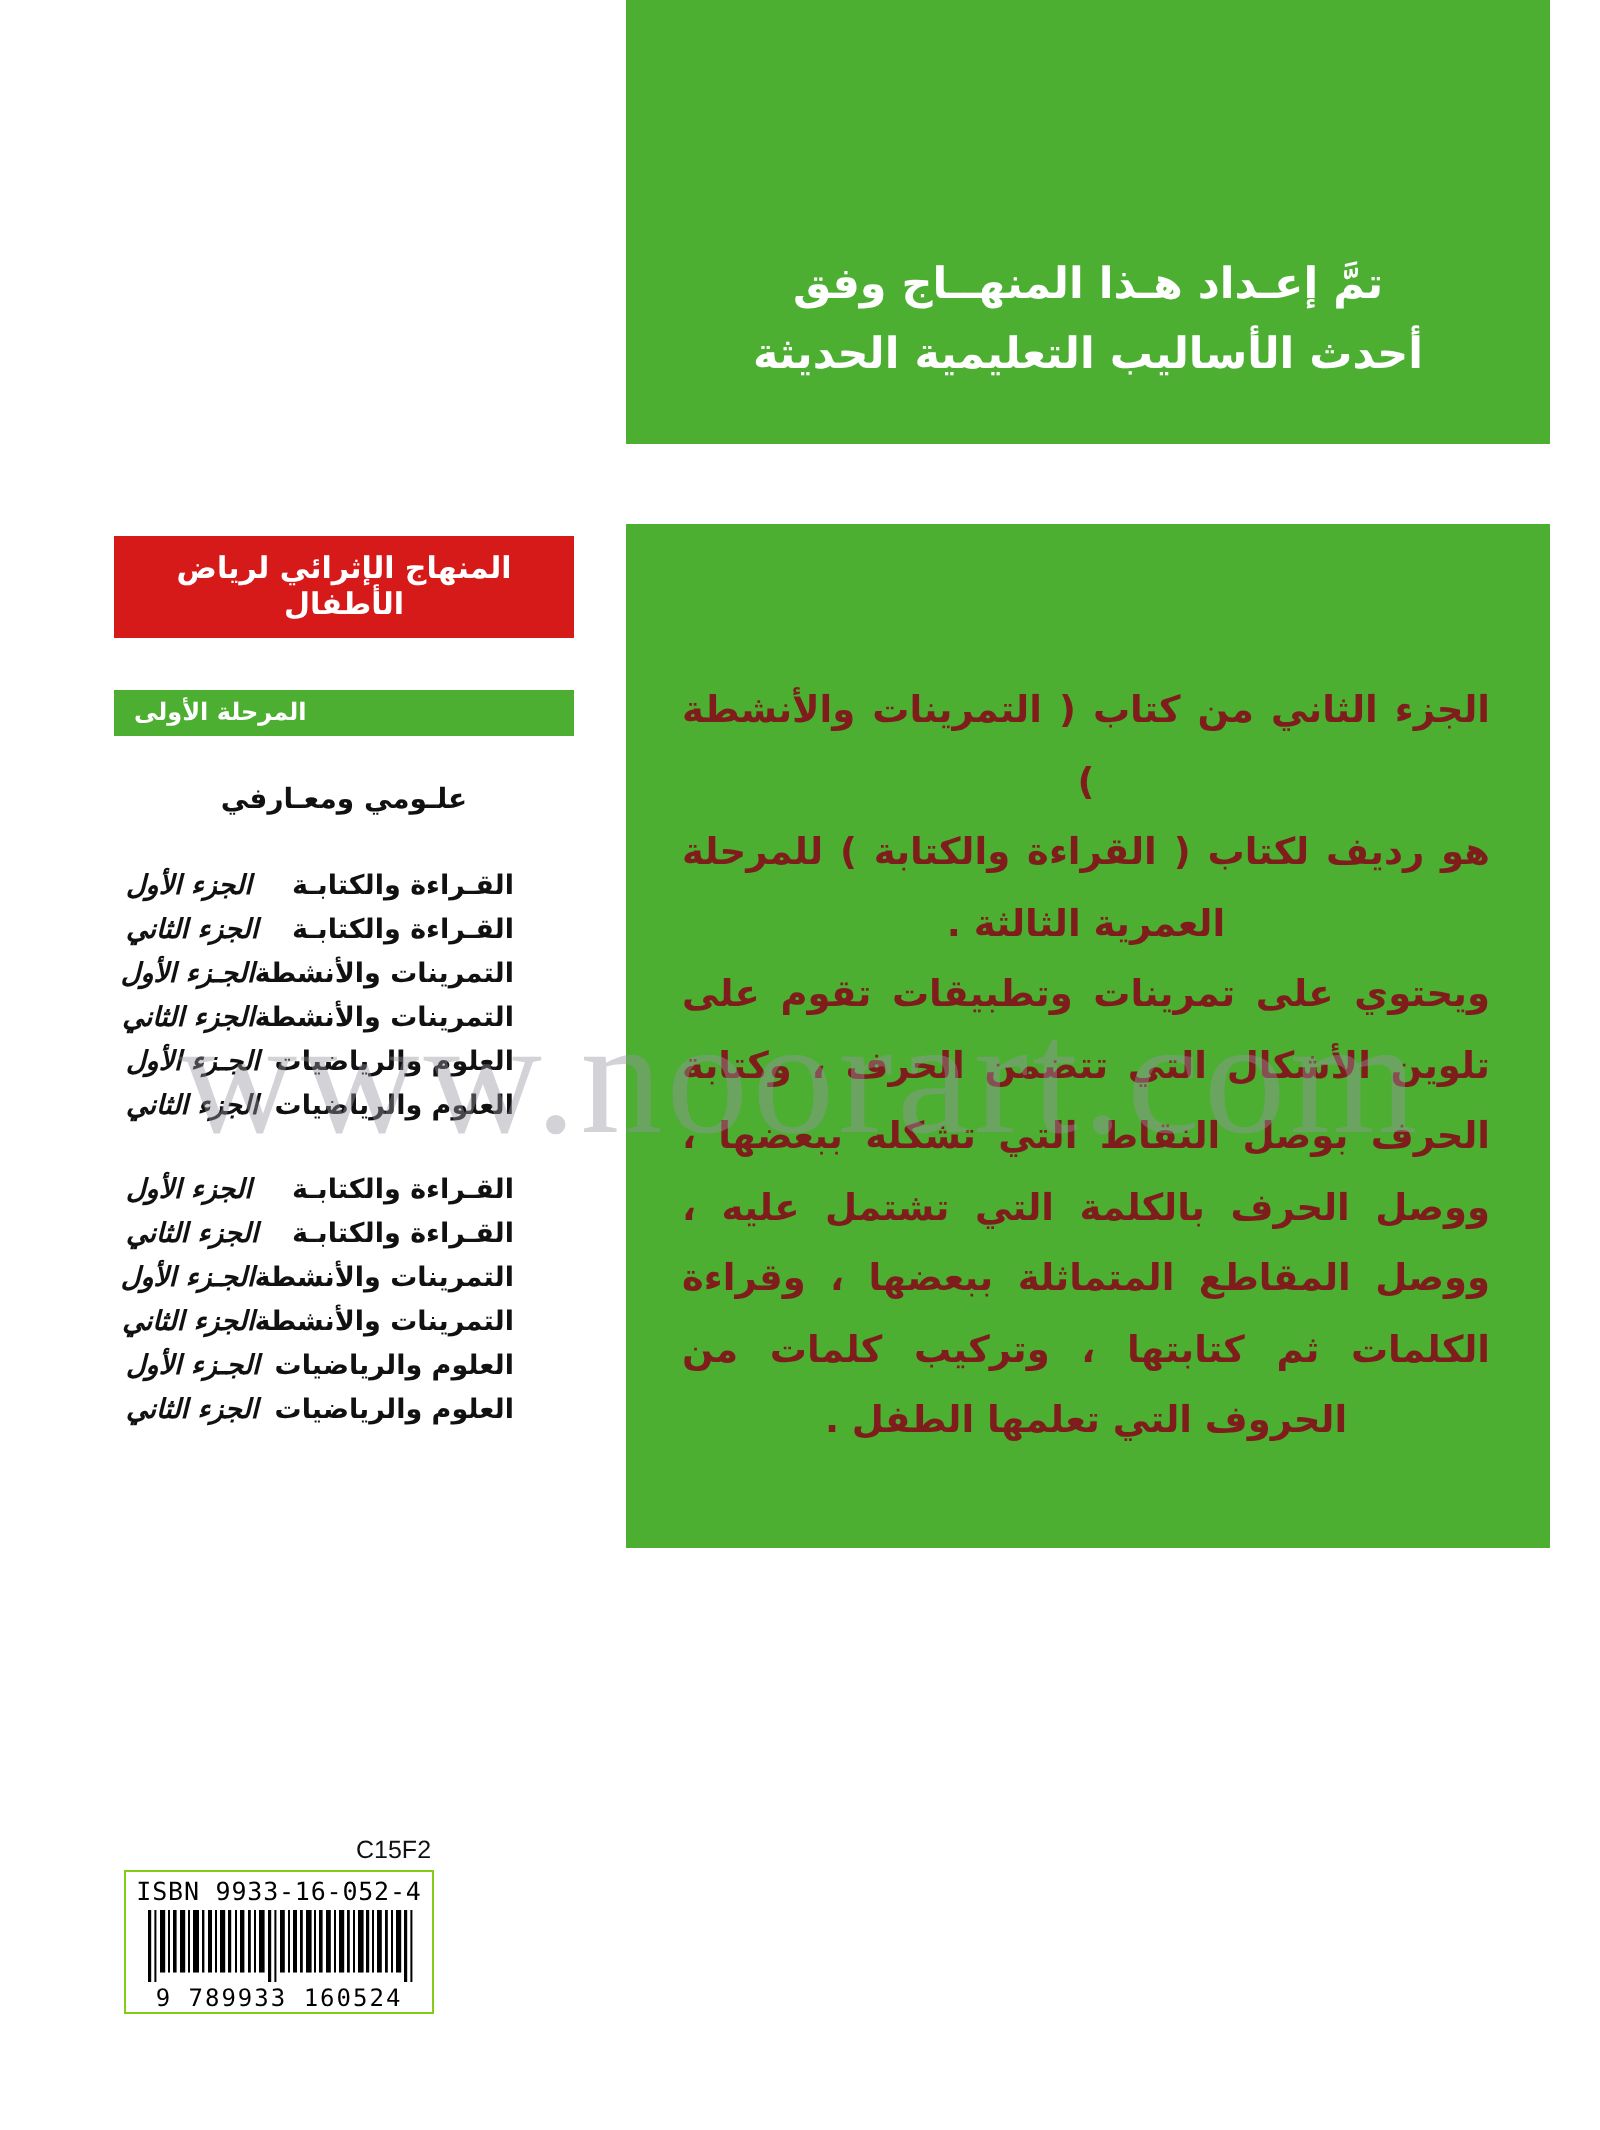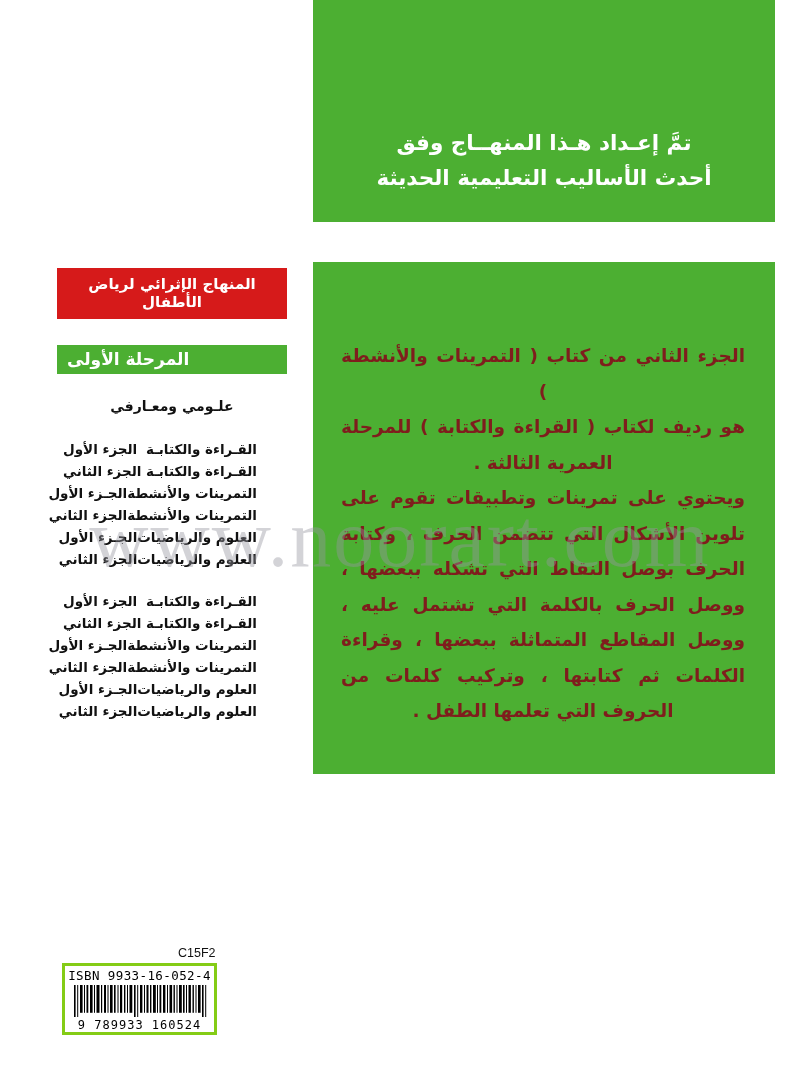--- a/index.html
+++ b/index.html
@@ -34,57 +34,57 @@
     white-space:pre-line;
   }
 
   
   .left-col{position:absolute;left:57px;top:268px;width:230px;}
   .badge-red{
     background:var(--red);color:#fff;font-weight:bold;font-size:15px;
     text-align:center;padding:7px 6px 8px;direction:rtl;letter-spacing:.1px;
   }
   .stage-bar{
-    background:var(--green);color:#fff;font-weight:bold;font-size:17px;
+    background:var(--green);color:#fff;font-weight:bold;font-size:12px;
     text-align:left;padding:4px 10px 5px;direction:rtl;
   }
   .stage-sub{
     text-align:center;direction:rtl;color:#111;font-weight:bold;
     font-size:14px;padding:8px 0 6px;margin-top:16px;
   }
   .rows{margin-top:4px;}
   .row{
     display:flex;flex-direction:row;justify-content:space-between;
     direction:rtl;font-size:13.5px;font-weight:bold;color:#111;
     padding:3px 2px 3px 2px;
   }
   .row .title{flex:0 0 auto;padding-right:28px;}
-  .row .part{flex:0 0 auto;padding-left:4px;}
+  .row .part{flex:0 0 auto;padding-left:4px;font-style:italic;}
   .gap-1{height:26px;}
   .gap-2{height:14px;}
   .gap-3{height:16px;}
 
   
   .watermark{
     position:absolute;left:0;top:496px;width:800px;height:86px;
     display:flex;align-items:center;justify-content:center;
     font-family:Liberation Serif, serif;
     font-size:82px;letter-spacing:2px;color:rgba(150,150,160,.42);
     pointer-events:none;white-space:nowrap;direction:ltr;
   }
 
   
-  .footer{position:absolute;left:0;top:938px;width:800px;height:127px;}
+  .footer{position:absolute;left:0;top:910px;width:800px;height:127px;}
   .code-label{
     position:absolute;left:178px;top:8px;font-size:12.5px;color:#111;
     font-family:"Liberation Sans",sans-serif;direction:ltr;
   }
   .barcode-box{
     position:absolute;left:62px;top:25px;width:155px;height:72px;
-    border:3px solid #84cc16;background:#fff;box-sizing:border-box;
+    border:1px solid #84cc16;background:#fff;box-sizing:border-box;
     display:flex;flex-direction:column;align-items:center;
   }
   .isbn-text{
     font-family:"DejaVu Sans Mono","Liberation Mono",monospace;
     font-size:12.5px;color:#000;margin-top:2px;direction:ltr;letter-spacing:.4px;
   }
   .bars{height:38px;width:136px;margin-top:2px;display:block;}
   .barcode-digits{
     font-family:"DejaVu Sans Mono","Liberation Mono",monospace;
     font-size:12px;color:#000;direction:ltr;letter-spacing:1px;margin-top:1px;

